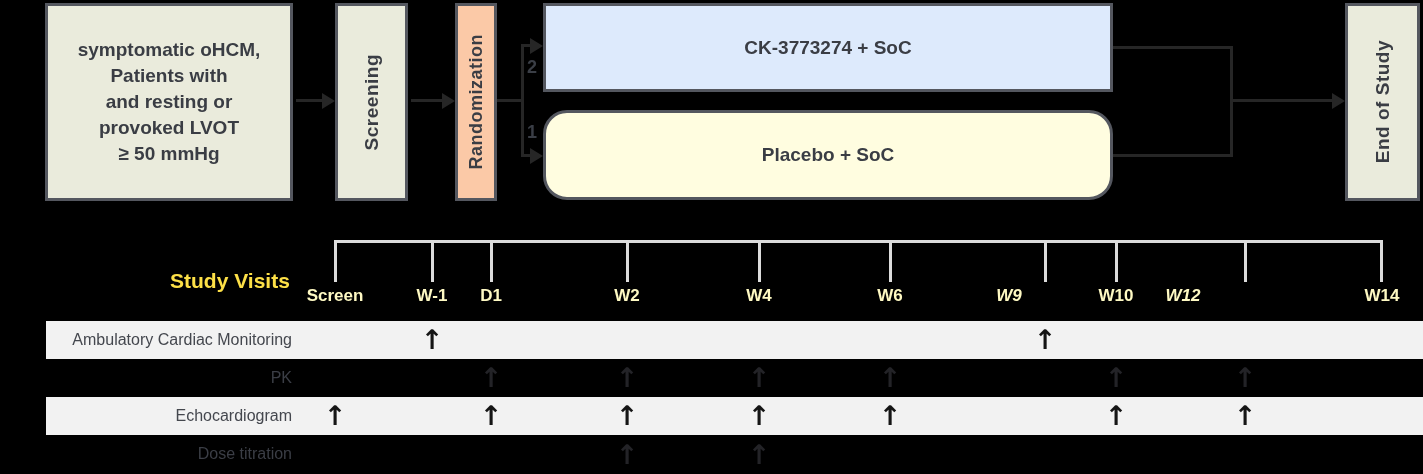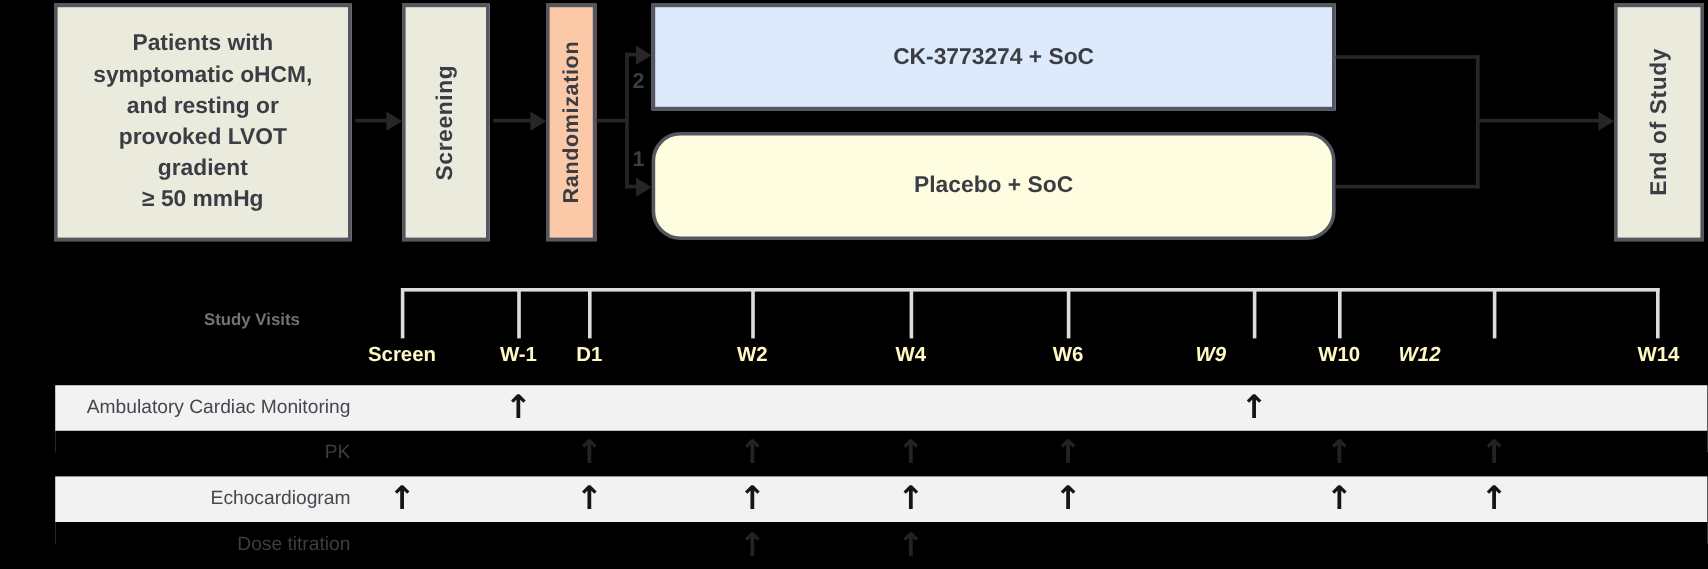--- a/index.html
+++ b/index.html
@@ -23,22 +23,22 @@
 
   
   .line{position:absolute;background:#262626;}
   .ah-right{position:absolute;width:0;height:0;
             border-top:8px solid transparent;border-bottom:8px solid transparent;
             border-left:13px solid #262626;}
   .ratio{position:absolute;color:#3a3e46;font-weight:bold;font-size:18px;
          line-height:18px;}
 
   
-  .tl-title{position:absolute;left:170px;top:258px;font-size:14px;
-            font-weight:bold;color:#737373;white-space:nowrap;}
+  .tl-title{position:absolute;left:170px;top:269px;font-size:21px;
+            font-weight:bold;color:#fde047;white-space:nowrap;}
   .tl-line{position:absolute;left:335px;top:240px;width:1048px;height:3px;
            background:#dcdcdc;}
   .tick{position:absolute;top:240px;width:3px;height:42px;background:#dcdcdc;}
   .visit-label{position:absolute;top:286px;transform:translateX(-50%);
                color:#fef9c3;font-weight:bold;font-size:17px;white-space:nowrap;}
 
   
   .band{position:absolute;left:46px;width:1377px;height:56px;}
   .band.light{background:#f2f2f2;}
   .band.dark{background:#000;}
@@ -53,25 +53,24 @@
   .mark.on-light{color:#151515;}
   .mark.on-dark{color:#232327;}
 </style>
 </head>
 <body>
 
 <div class="stage">
 
   <div class="box beige" style="left:45px;top:3px;width:248px;height:198px;">
     <div class="poptext">
+      <span>symptomatic oHCM,</span>
       <span>Patients with</span>
-      <span>symptomatic oHCM,</span>
       <span>and resting or</span>
       <span>provoked LVOT</span>
-      <span>gradient</span>
       <span>≥ 50 mmHg</span>
     </div>
   </div>
 
   <div class="line" style="left:296px;top:99px;width:28px;height:3px;"></div>
   <div class="ah-right" style="left:322px;top:92.5px;"></div>
 
   <div class="box beige" style="left:335px;top:3px;width:73px;height:198px;">
     <span class="vtext">Screening</span>
   </div>

